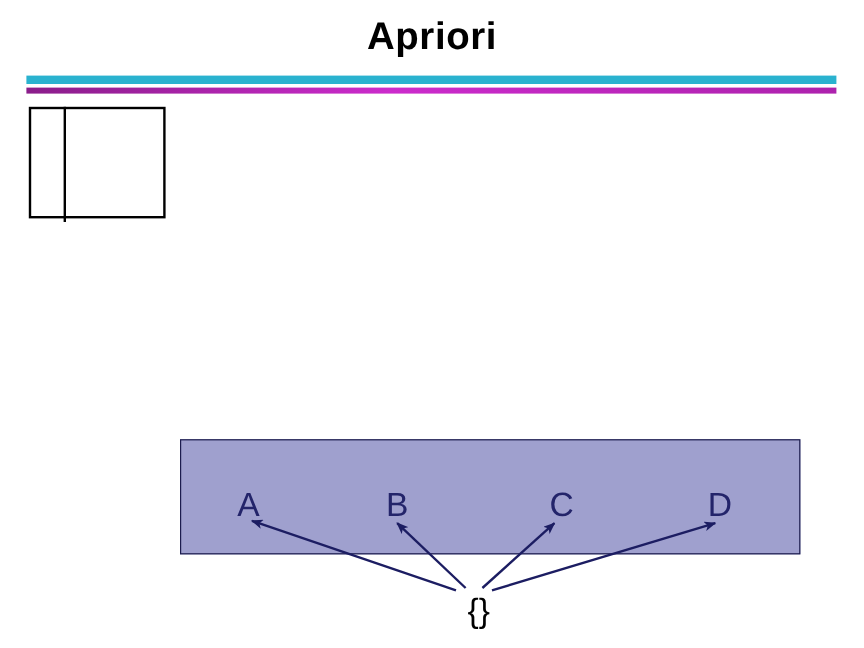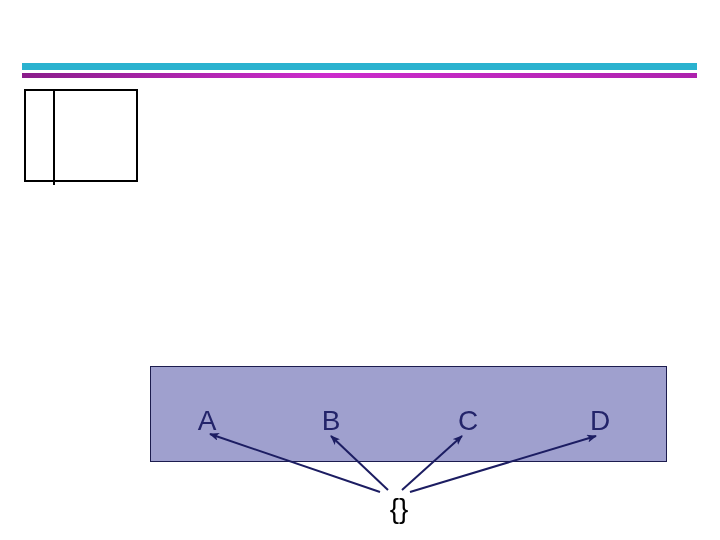--- a/index.html
+++ b/index.html
@@ -87,20 +87,21 @@
     transform:translateX(-50%);
     font-size:28px;line-height:30px;
     color:var(--root_label_color);
   }
 </style>
 </head>
 <body>
 
 <div class="slide">
 
+  <div class="title">Apriori</div>
 
   <div class="rule rule-cyan"></div>
   <div class="rule rule-magenta"></div>
 
   <div class="placeholder-box"></div>
   <div class="placeholder-divider"></div>
 
   <div class="panel"></div>
 
   <svg class="arrows" viewBox="0 0 720 540" xmlns="http://www.w3.org/2000/svg">

